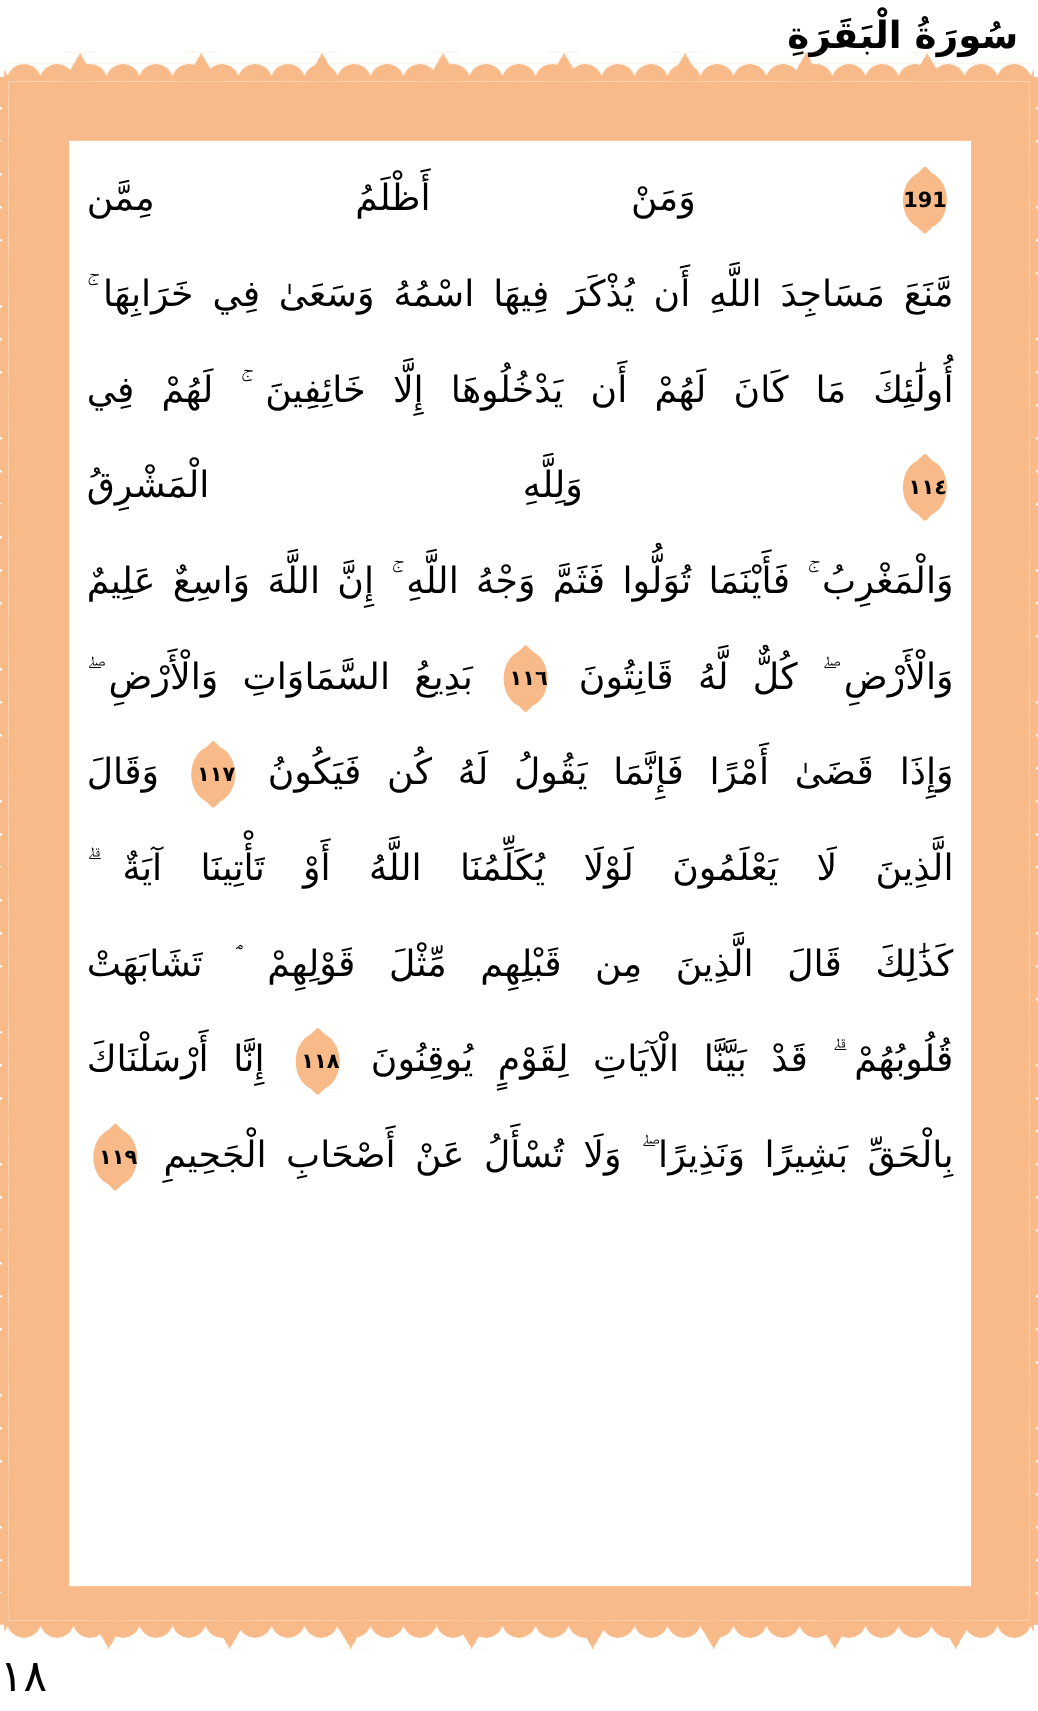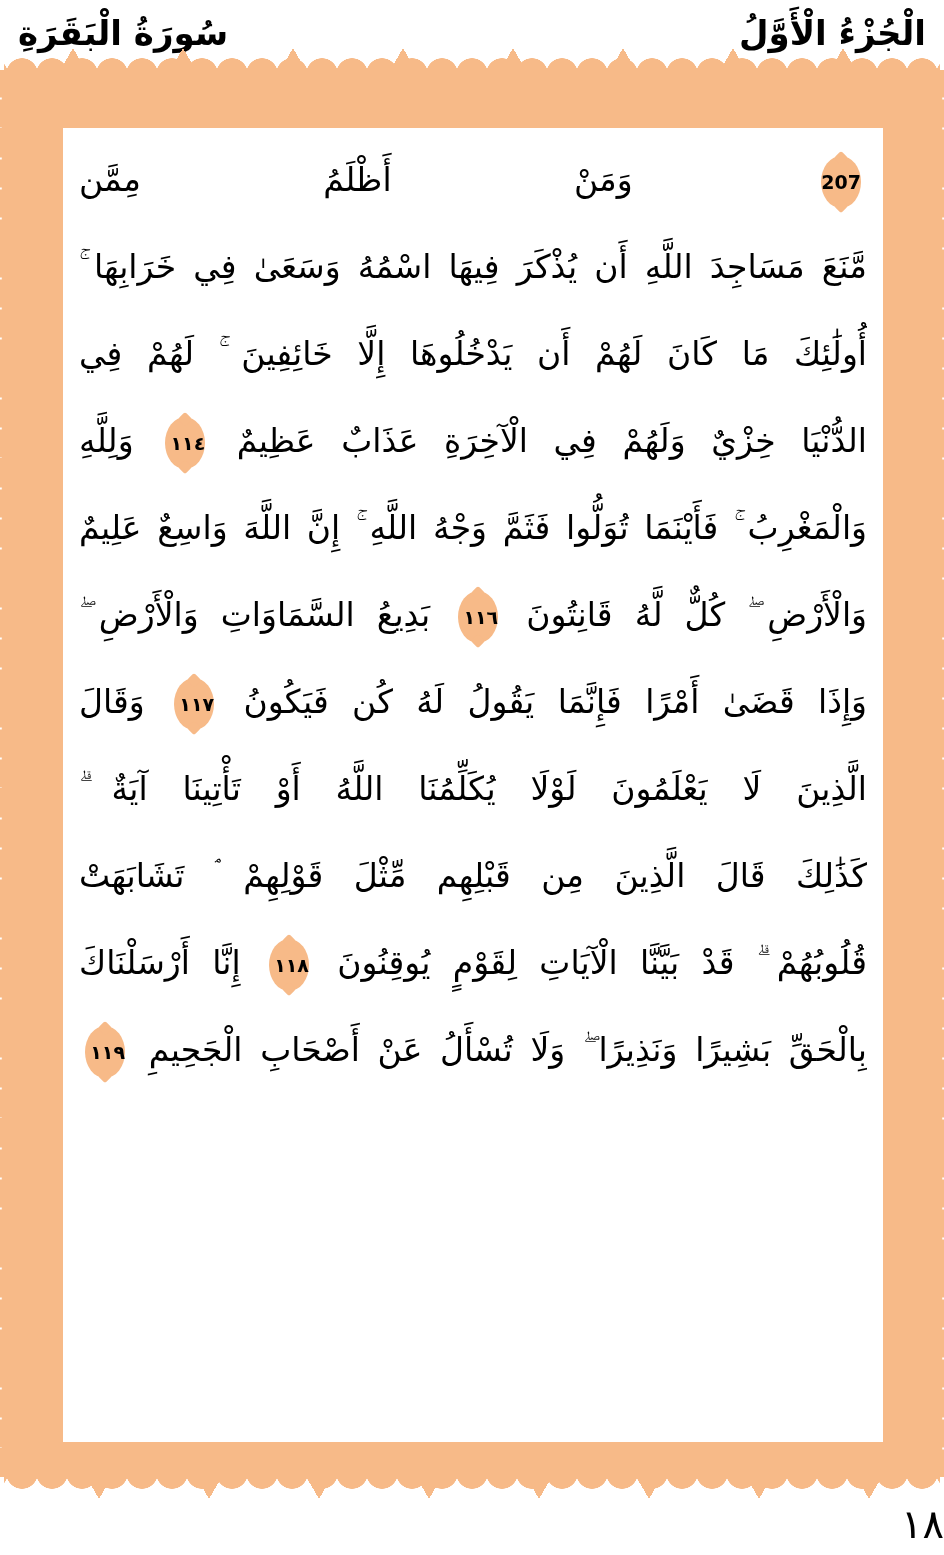--- a/index.html
+++ b/index.html
@@ -107,44 +107,43 @@
   .ayah-marker::after{bottom:-3px;}
   .ayah-num{
     position:absolute; inset:0;
     line-height:52px; font-size:19px; font-weight:bold;
     text-align:center;
   }
 
   
   .page-number{
     position:absolute; bottom:0; left:0; right:0; height:56px;
-    text-align:right; font-size:40px; line-height:50px;
+    text-align:left; font-size:40px; line-height:50px;
   }
 </style>
 </head>
 <body>
 
 <div class="header">
-  <span>الْجُزْءُ الْأَوَّلُ</span>
   <span>سُورَةُ الْبَقَرَةِ</span>
 </div>
 
 <div class="border-frame">
   <div class="sc sc-top"></div>
   <div class="sc sc-bottom"></div>
   <div class="sc sc-left"></div>
   <div class="sc sc-right"></div>
 </div>
 
 <div class="page-inner">
   <div class="text-area">
-      <div class="line"> <span class="ayah-marker"><span class="ayah-num">207</span></span> <span class="seg">وَمَنْ أَظْلَمُ مِمَّن</span></div>
+      <div class="line"> <span class="ayah-marker"><span class="ayah-num">191</span></span> <span class="seg">وَمَنْ أَظْلَمُ مِمَّن</span></div>
       <div class="line"><span class="seg">مَّنَعَ مَسَاجِدَ اللَّهِ أَن يُذْكَرَ فِيهَا اسْمُهُ وَسَعَىٰ فِي خَرَابِهَا ۚ</span></div>
       <div class="line"><span class="seg">أُولَٰئِكَ مَا كَانَ لَهُمْ أَن يَدْخُلُوهَا إِلَّا خَائِفِينَ ۚ لَهُمْ فِي</span></div>
-      <div class="line"><span class="seg">الدُّنْيَا خِزْيٌ وَلَهُمْ فِي الْآخِرَةِ عَذَابٌ عَظِيمٌ</span> <span class="ayah-marker"><span class="ayah-num">١١٤</span></span> <span class="seg">وَلِلَّهِ الْمَشْرِقُ</span></div>
+      <div class="line"> <span class="ayah-marker"><span class="ayah-num">١١٤</span></span> <span class="seg">وَلِلَّهِ الْمَشْرِقُ</span></div>
       <div class="line"><span class="seg">وَالْمَغْرِبُ ۚ فَأَيْنَمَا تُوَلُّوا فَثَمَّ وَجْهُ اللَّهِ ۚ إِنَّ اللَّهَ وَاسِعٌ عَلِيمٌ</span> </div>
       <div class="line"><span class="seg">وَالْأَرْضِ ۖ كُلٌّ لَّهُ قَانِتُونَ</span> <span class="ayah-marker"><span class="ayah-num">١١٦</span></span> <span class="seg">بَدِيعُ السَّمَاوَاتِ وَالْأَرْضِ ۖ</span></div>
       <div class="line"><span class="seg">وَإِذَا قَضَىٰ أَمْرًا فَإِنَّمَا يَقُولُ لَهُ كُن فَيَكُونُ</span> <span class="ayah-marker"><span class="ayah-num">١١٧</span></span> <span class="seg">وَقَالَ</span></div>
       <div class="line"><span class="seg">الَّذِينَ لَا يَعْلَمُونَ لَوْلَا يُكَلِّمُنَا اللَّهُ أَوْ تَأْتِينَا آيَةٌ ۗ</span></div>
       <div class="line"><span class="seg">كَذَٰلِكَ قَالَ الَّذِينَ مِن قَبْلِهِم مِّثْلَ قَوْلِهِمْ ۘ تَشَابَهَتْ</span></div>
       <div class="line"><span class="seg">قُلُوبُهُمْ ۗ قَدْ بَيَّنَّا الْآيَاتِ لِقَوْمٍ يُوقِنُونَ</span> <span class="ayah-marker"><span class="ayah-num">١١٨</span></span> <span class="seg">إِنَّا أَرْسَلْنَاكَ</span></div>
       <div class="line"><span class="seg">بِالْحَقِّ بَشِيرًا وَنَذِيرًا ۖ وَلَا تُسْأَلُ عَنْ أَصْحَابِ الْجَحِيمِ</span> <span class="ayah-marker"><span class="ayah-num">١١٩</span></span></div>
     </div>
 </div>
 

